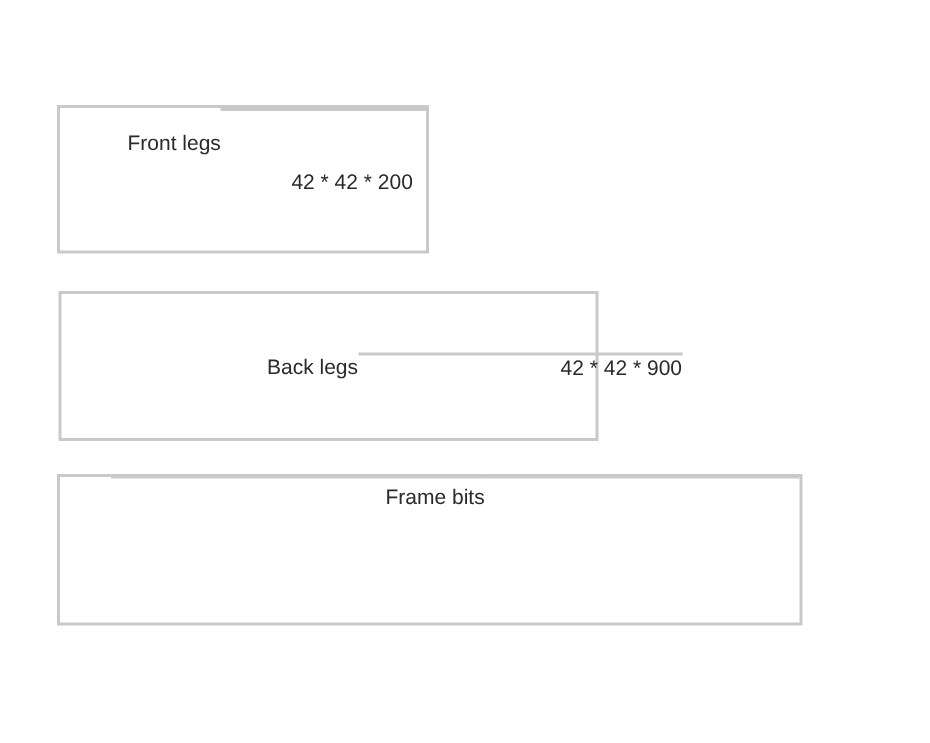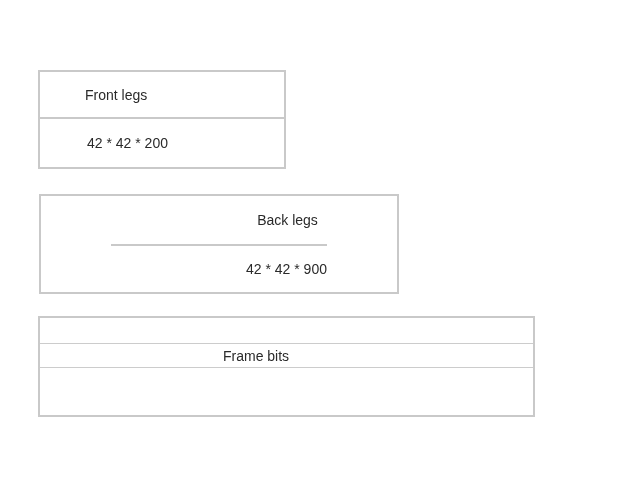--- a/index.html
+++ b/index.html
@@ -14,21 +14,21 @@
     height: 495px;
     background: #ffffff;
     overflow: hidden;
   }
   .tbl {
     position: absolute;
     box-sizing: border-box;
     border: 2px solid #c9c9c9;
     background: #ffffff;
     display: flex;
-    flex-direction: column;
+    flex-direction: row;
   }
   .cell {
     display: flex;
     align-items: center;
     box-sizing: border-box;
     font-size: 14px;
     color: #2a2a2a;
     white-space: pre;
   }
   .cell.divider-2 { border-top: 2px solid #c9c9c9; }
@@ -40,21 +40,21 @@
   #tbl-front .row-size  { flex: 1; padding-left: 47px; }
 
   
   #tbl-back { left: 39px; top: 194px; width: 360px; height: 100px; align-items: center; }
   #tbl-back .row-title { height: 48px; padding-left: 137px; }
   #tbl-back .row-size  { flex: 1; padding-left: 135px; }
 
   
   #tbl-frame { left: 38px; top: 316px; width: 497px; height: 101px; }
   #tbl-frame .row-pad-top { height: 25px; }
-  #tbl-frame .row-title   { height: 24px; padding-left: 183px; }
+  #tbl-frame .row-title   { height: 24px; padding-left: 183px; margin-left: 34px; }
   #tbl-frame .row-size    { height: 24px; padding-left: 179px; }
   #tbl-frame .row-pad-bottom { flex: 1; }
 </style>
 </head>
 <body>
 
 <div id="page">
 
   <div class="tbl" id="tbl-front">
     <div class="cell row-title">Front legs</div>

